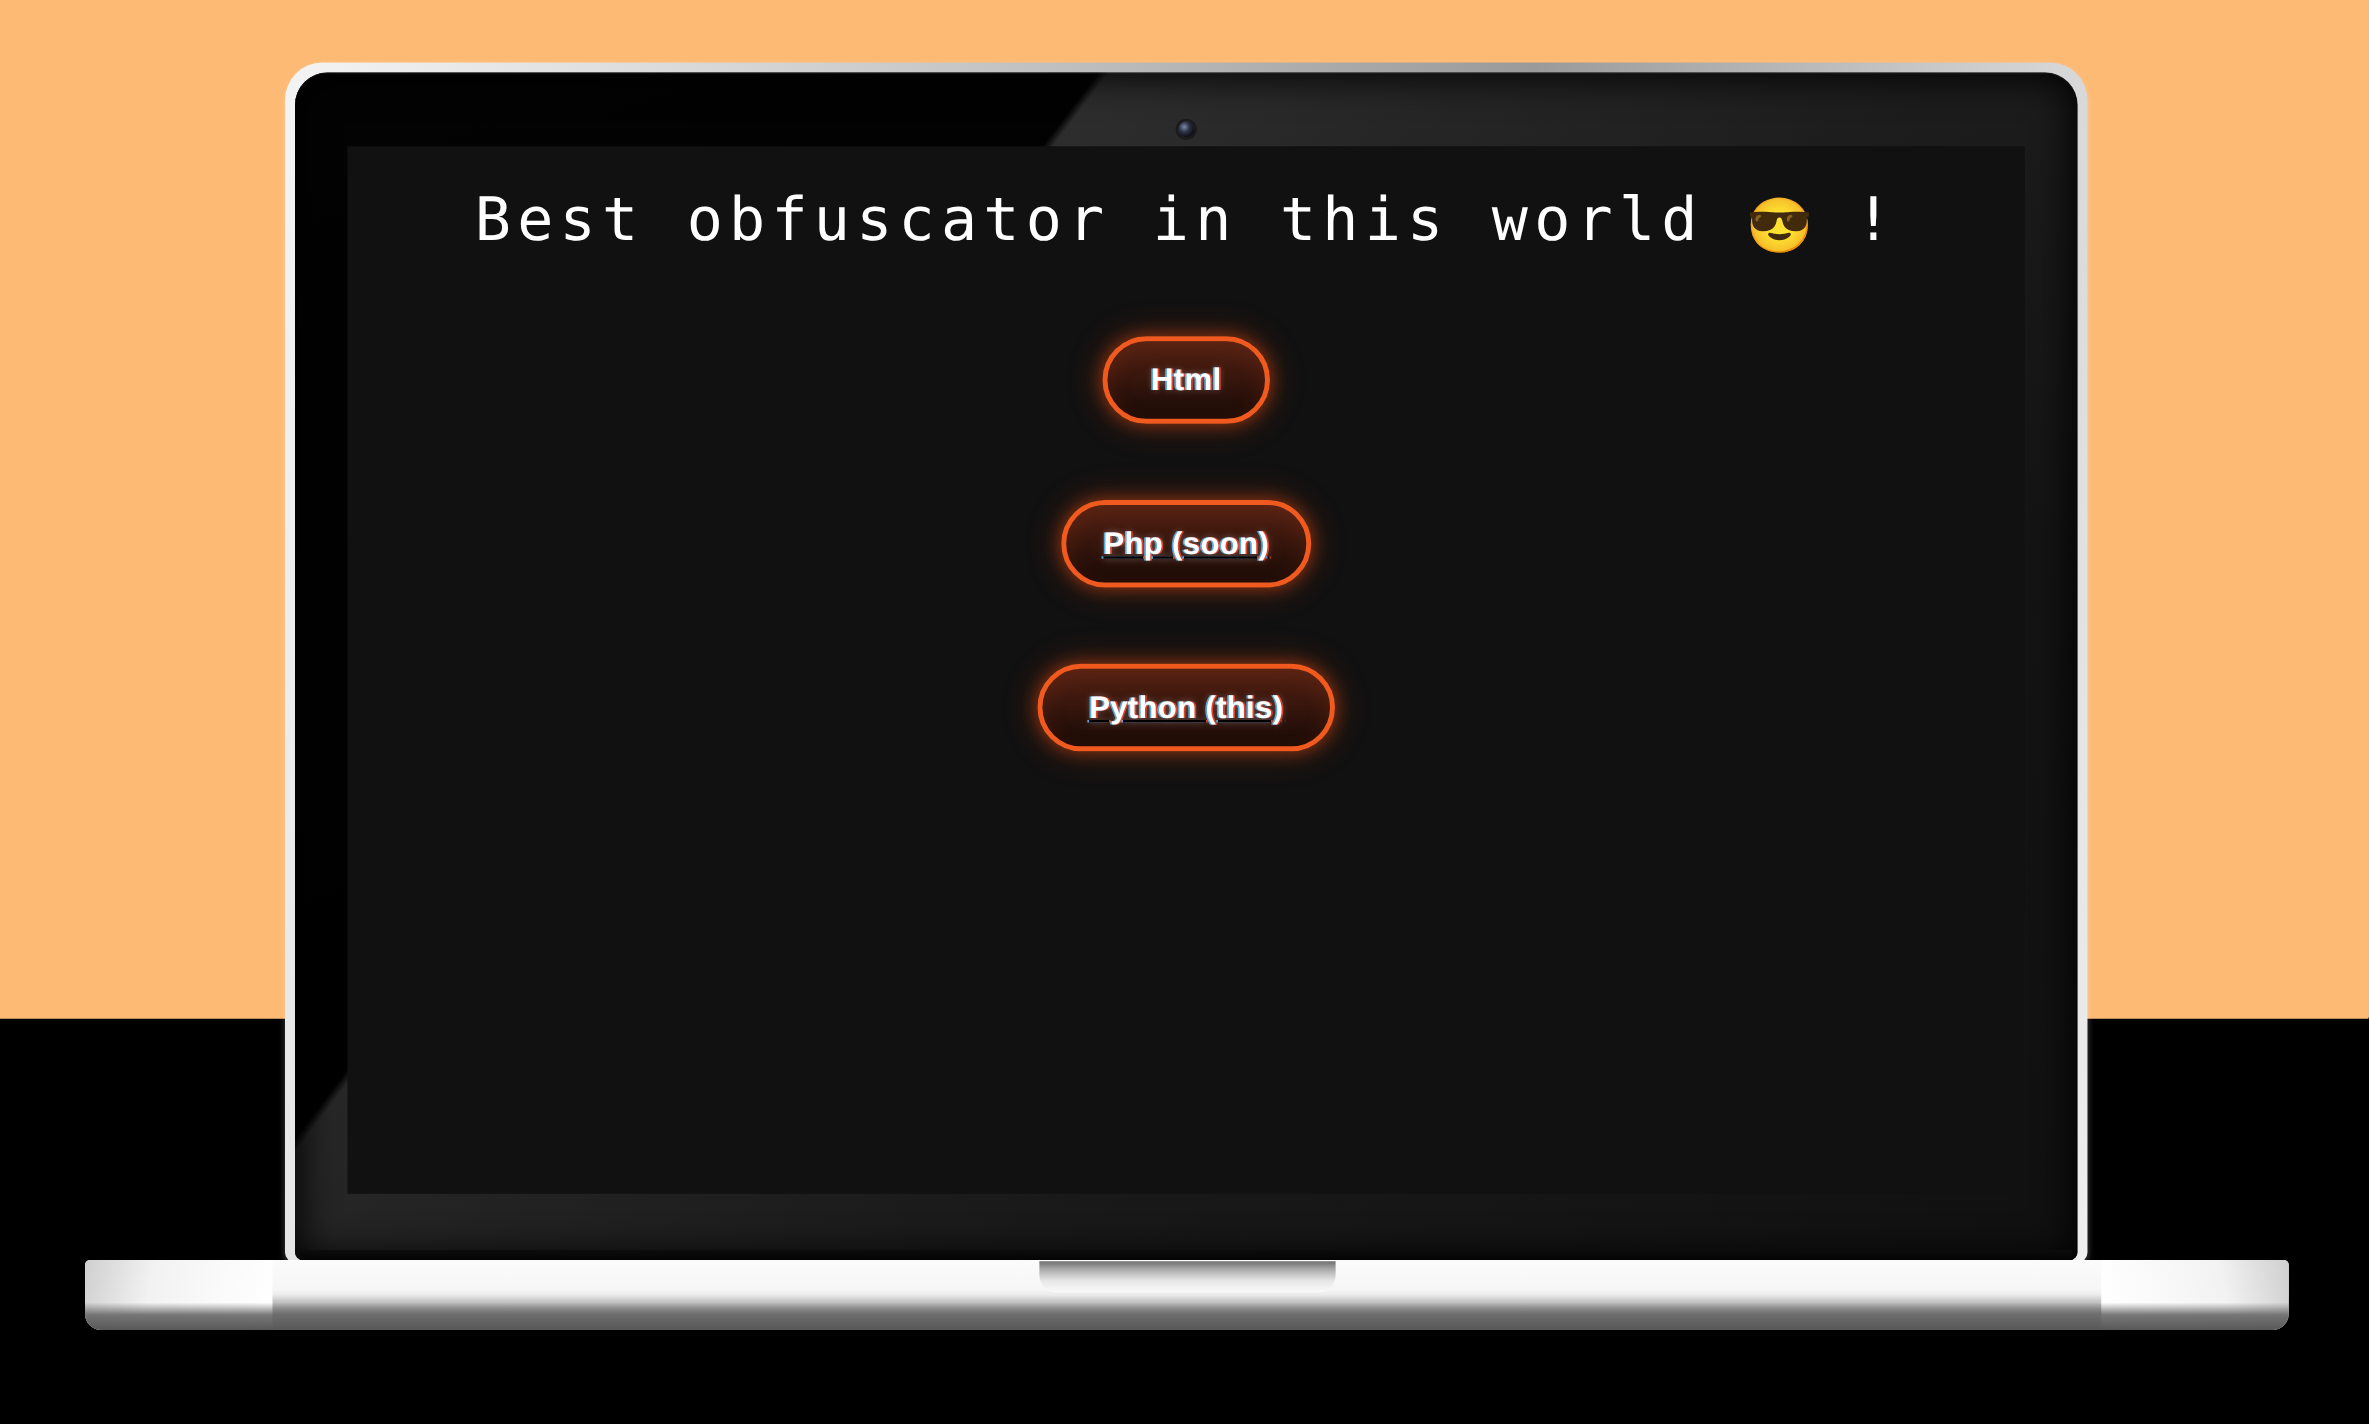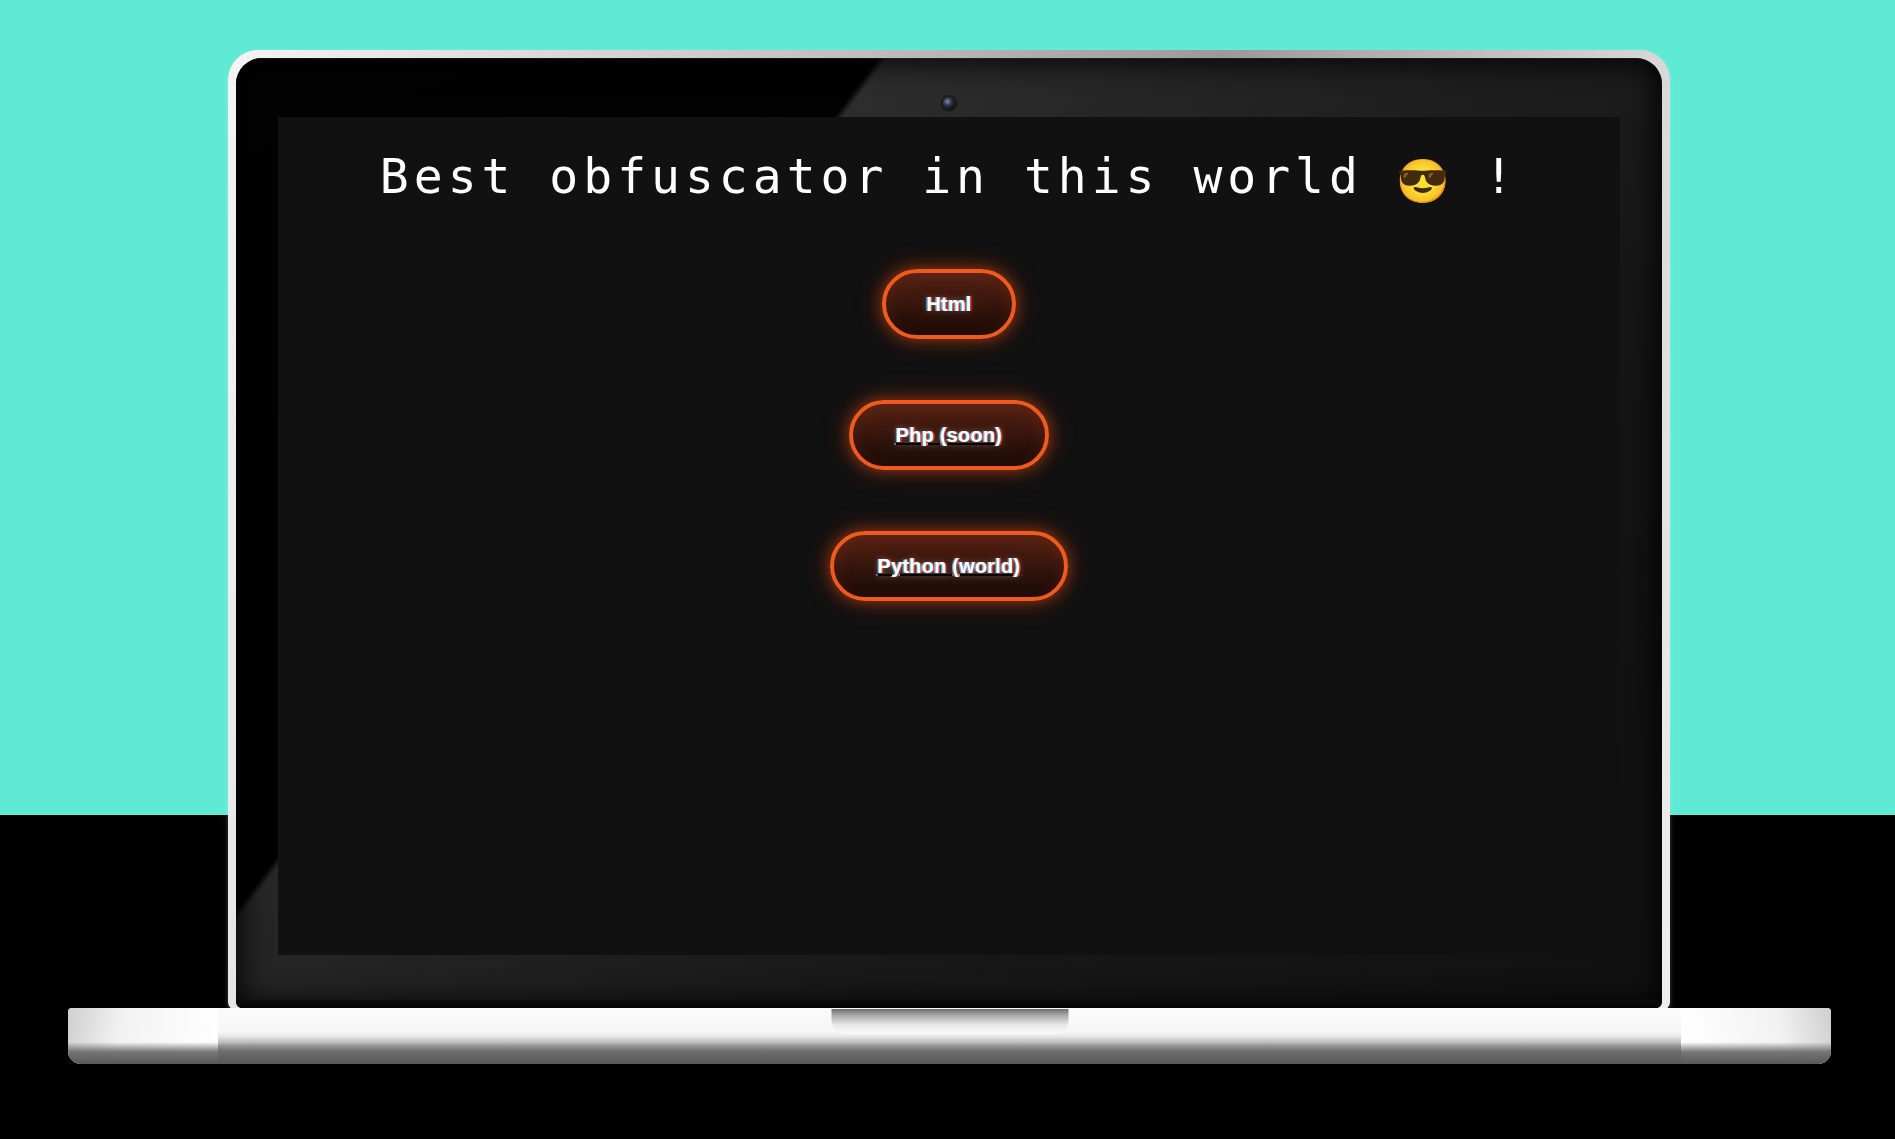--- a/index.html
+++ b/index.html
@@ -4,21 +4,21 @@
 <style>
   * { margin:0; padding:0; box-sizing:border-box; }
   html, body {
     width:1895px; height:1139px;
     background:#000;
     overflow:hidden;
     font-family:"Liberation Sans", sans-serif;
   }
 
   
-  #stage { position:relative; width:1895px; height:815px; background:#5eead4; }
+  #stage { position:relative; width:1895px; height:815px; background:#fdba74; }
 
   
   .laptop-lid {
     position:absolute;
     left:228px; top:50px;
     width:1442px; height:960px;
     border-radius:30px 30px 8px 8px;
     background:linear-gradient(100deg,#f4f4f4 0%,#dcdcdc 18%,#bdbdbd 40%,#9a9a9a 62%,#cfcfcf 85%,#efefef 100%);
     box-shadow:0 2px 5px rgba(255,255,255,.25);
   }
@@ -96,21 +96,21 @@
     background:linear-gradient(180deg,#512013 0%,#431a0f 30%,#2a110a 70%,#1b0a06 100%);
     box-shadow:0 0 13px 2px rgba(240,80,20,.42),
                0 0 26px 5px rgba(230,70,15,.18),
                inset 0 5px 16px rgba(120,45,20,.35);
     cursor:pointer;
     outline:none;
   }
   .pill-btn .label {
     font-family:"Liberation Sans", sans-serif;
     font-weight:bold;
-    font-size:20px;
+    font-size:25px;
     color:#ffffff;
     letter-spacing:.2px;
     text-shadow:-1.4px 0 rgba(90,190,255,.85), 1.4px 0 rgba(255,70,40,.8), 0 0 6px rgba(255,255,255,.35);
     white-space:nowrap;
   }
   .pill-btn[data-size="sm"] { width:134px; }
   .pill-btn[data-size="md"] { width:200px; }
   .pill-btn[data-size="lg"] { width:238px; }
 
   
@@ -175,21 +175,21 @@
       </div>
 
       <div class="btn-row">
         <button class="pill-btn" data-size="md">
           <span class="label">Php (soon)</span>
         </button>
       </div>
 
       <div class="btn-row">
         <button class="pill-btn" data-size="lg">
-          <span class="label">Python (world)</span>
+          <span class="label">Python (this)</span>
         </button>
       </div>
 
     </div>
   </div>
 
   <div class="hinge-gap"></div>
 
   <div class="laptop-base">
     <div class="base-left-cap"></div>

